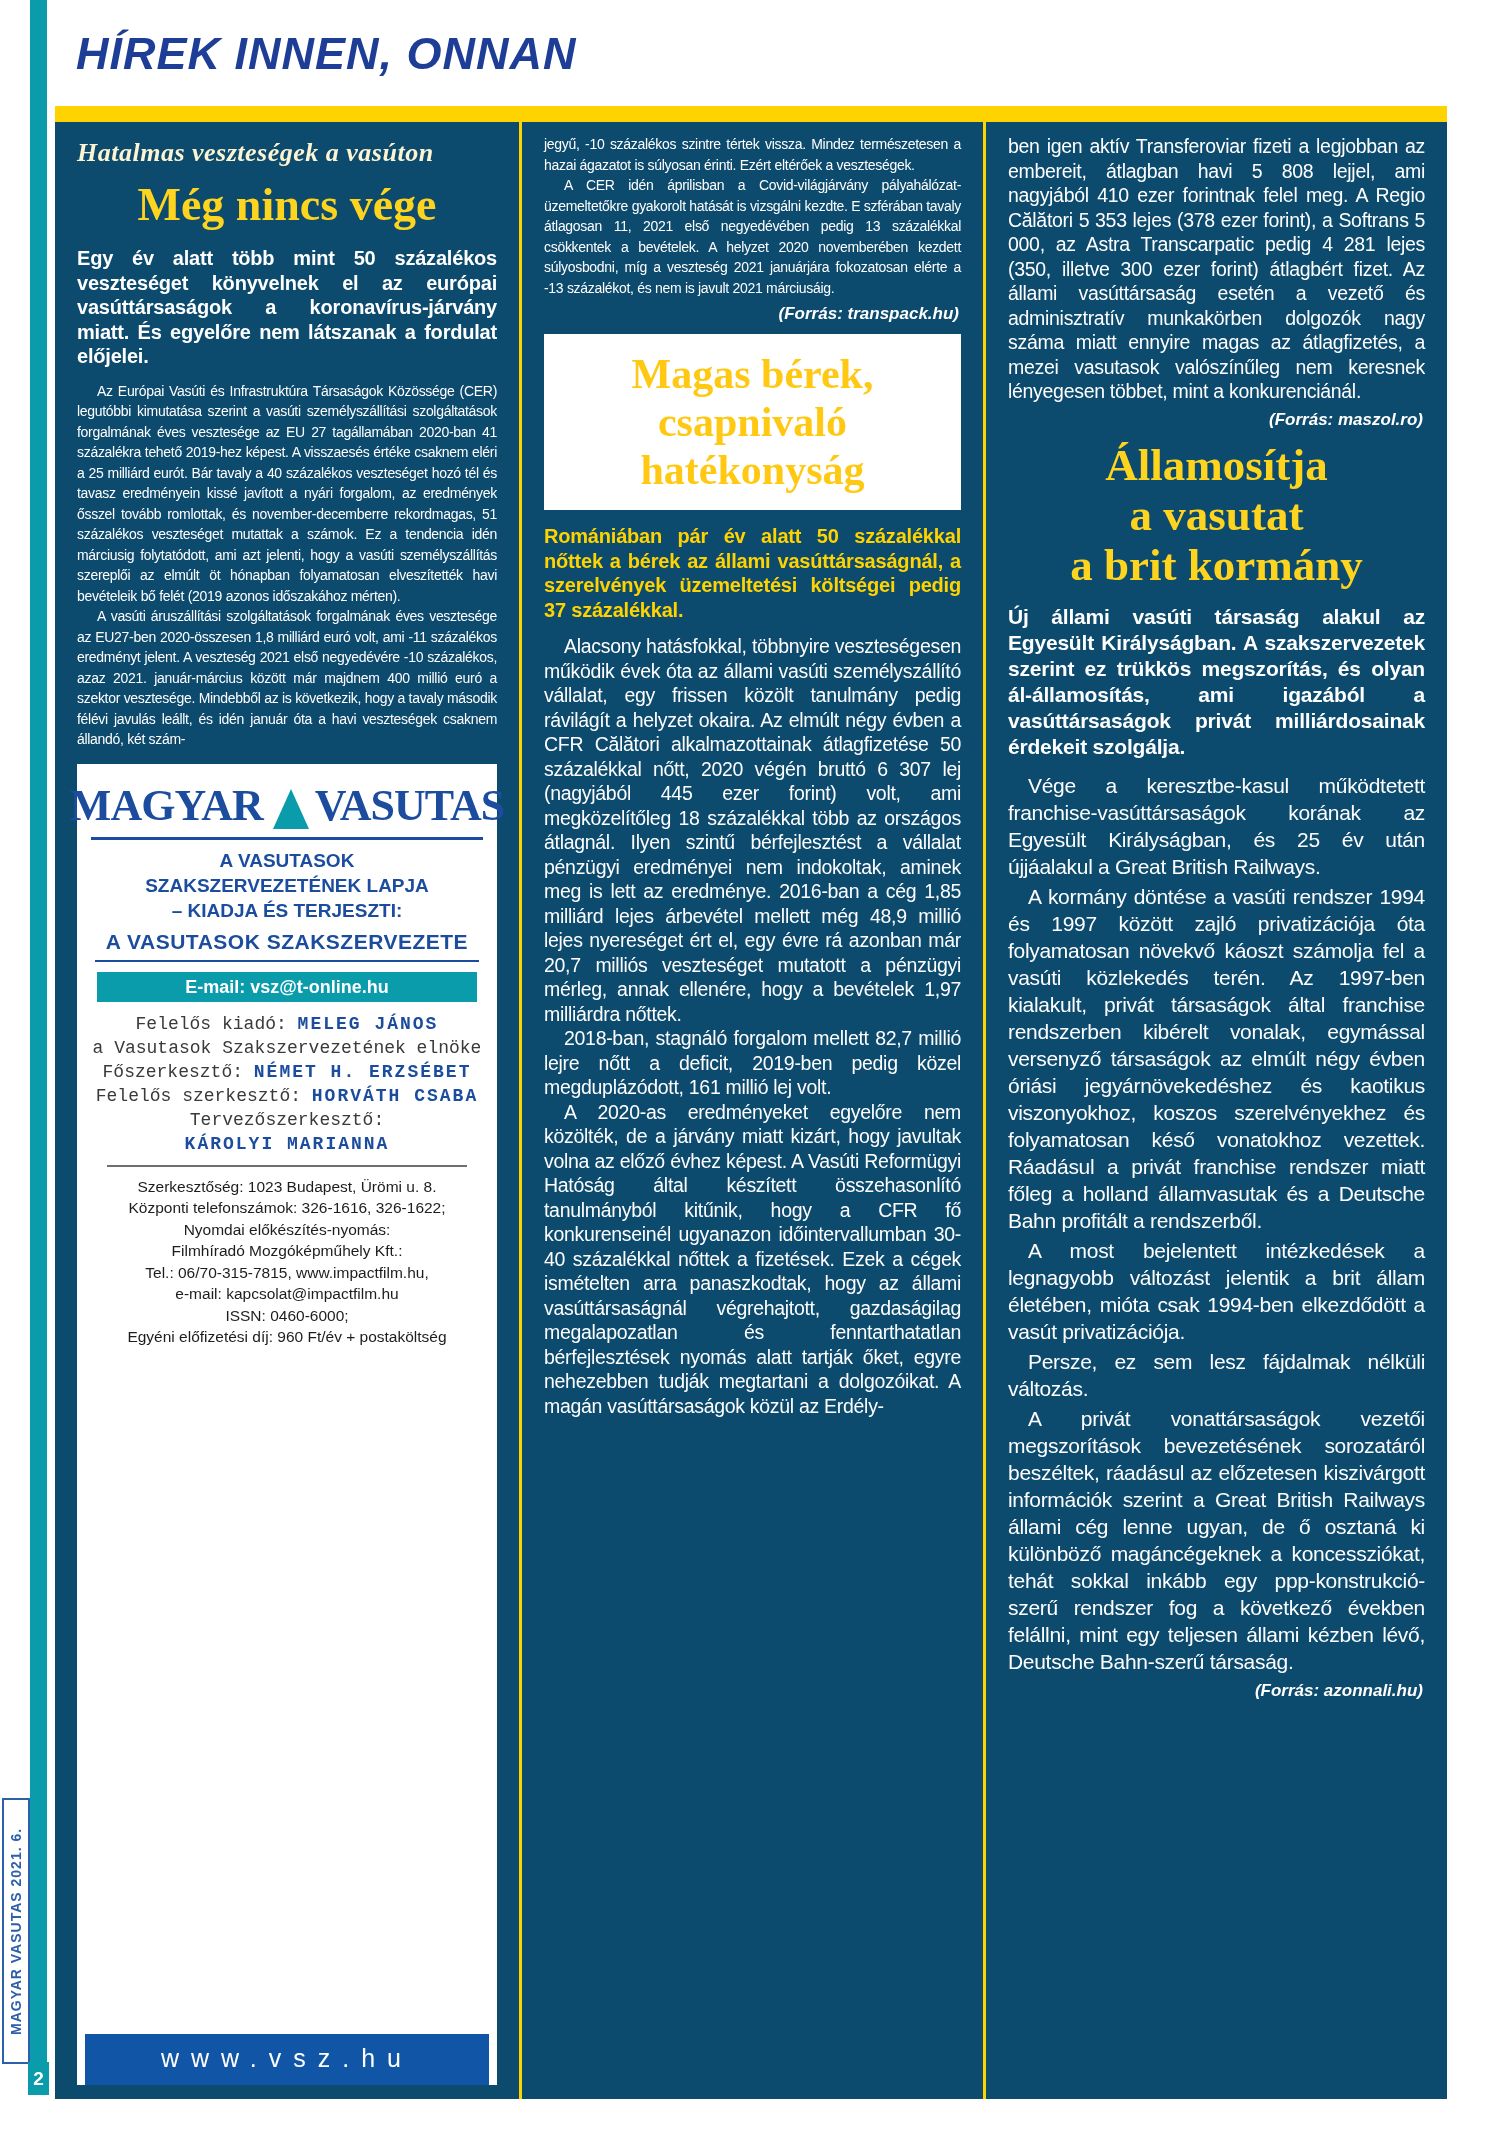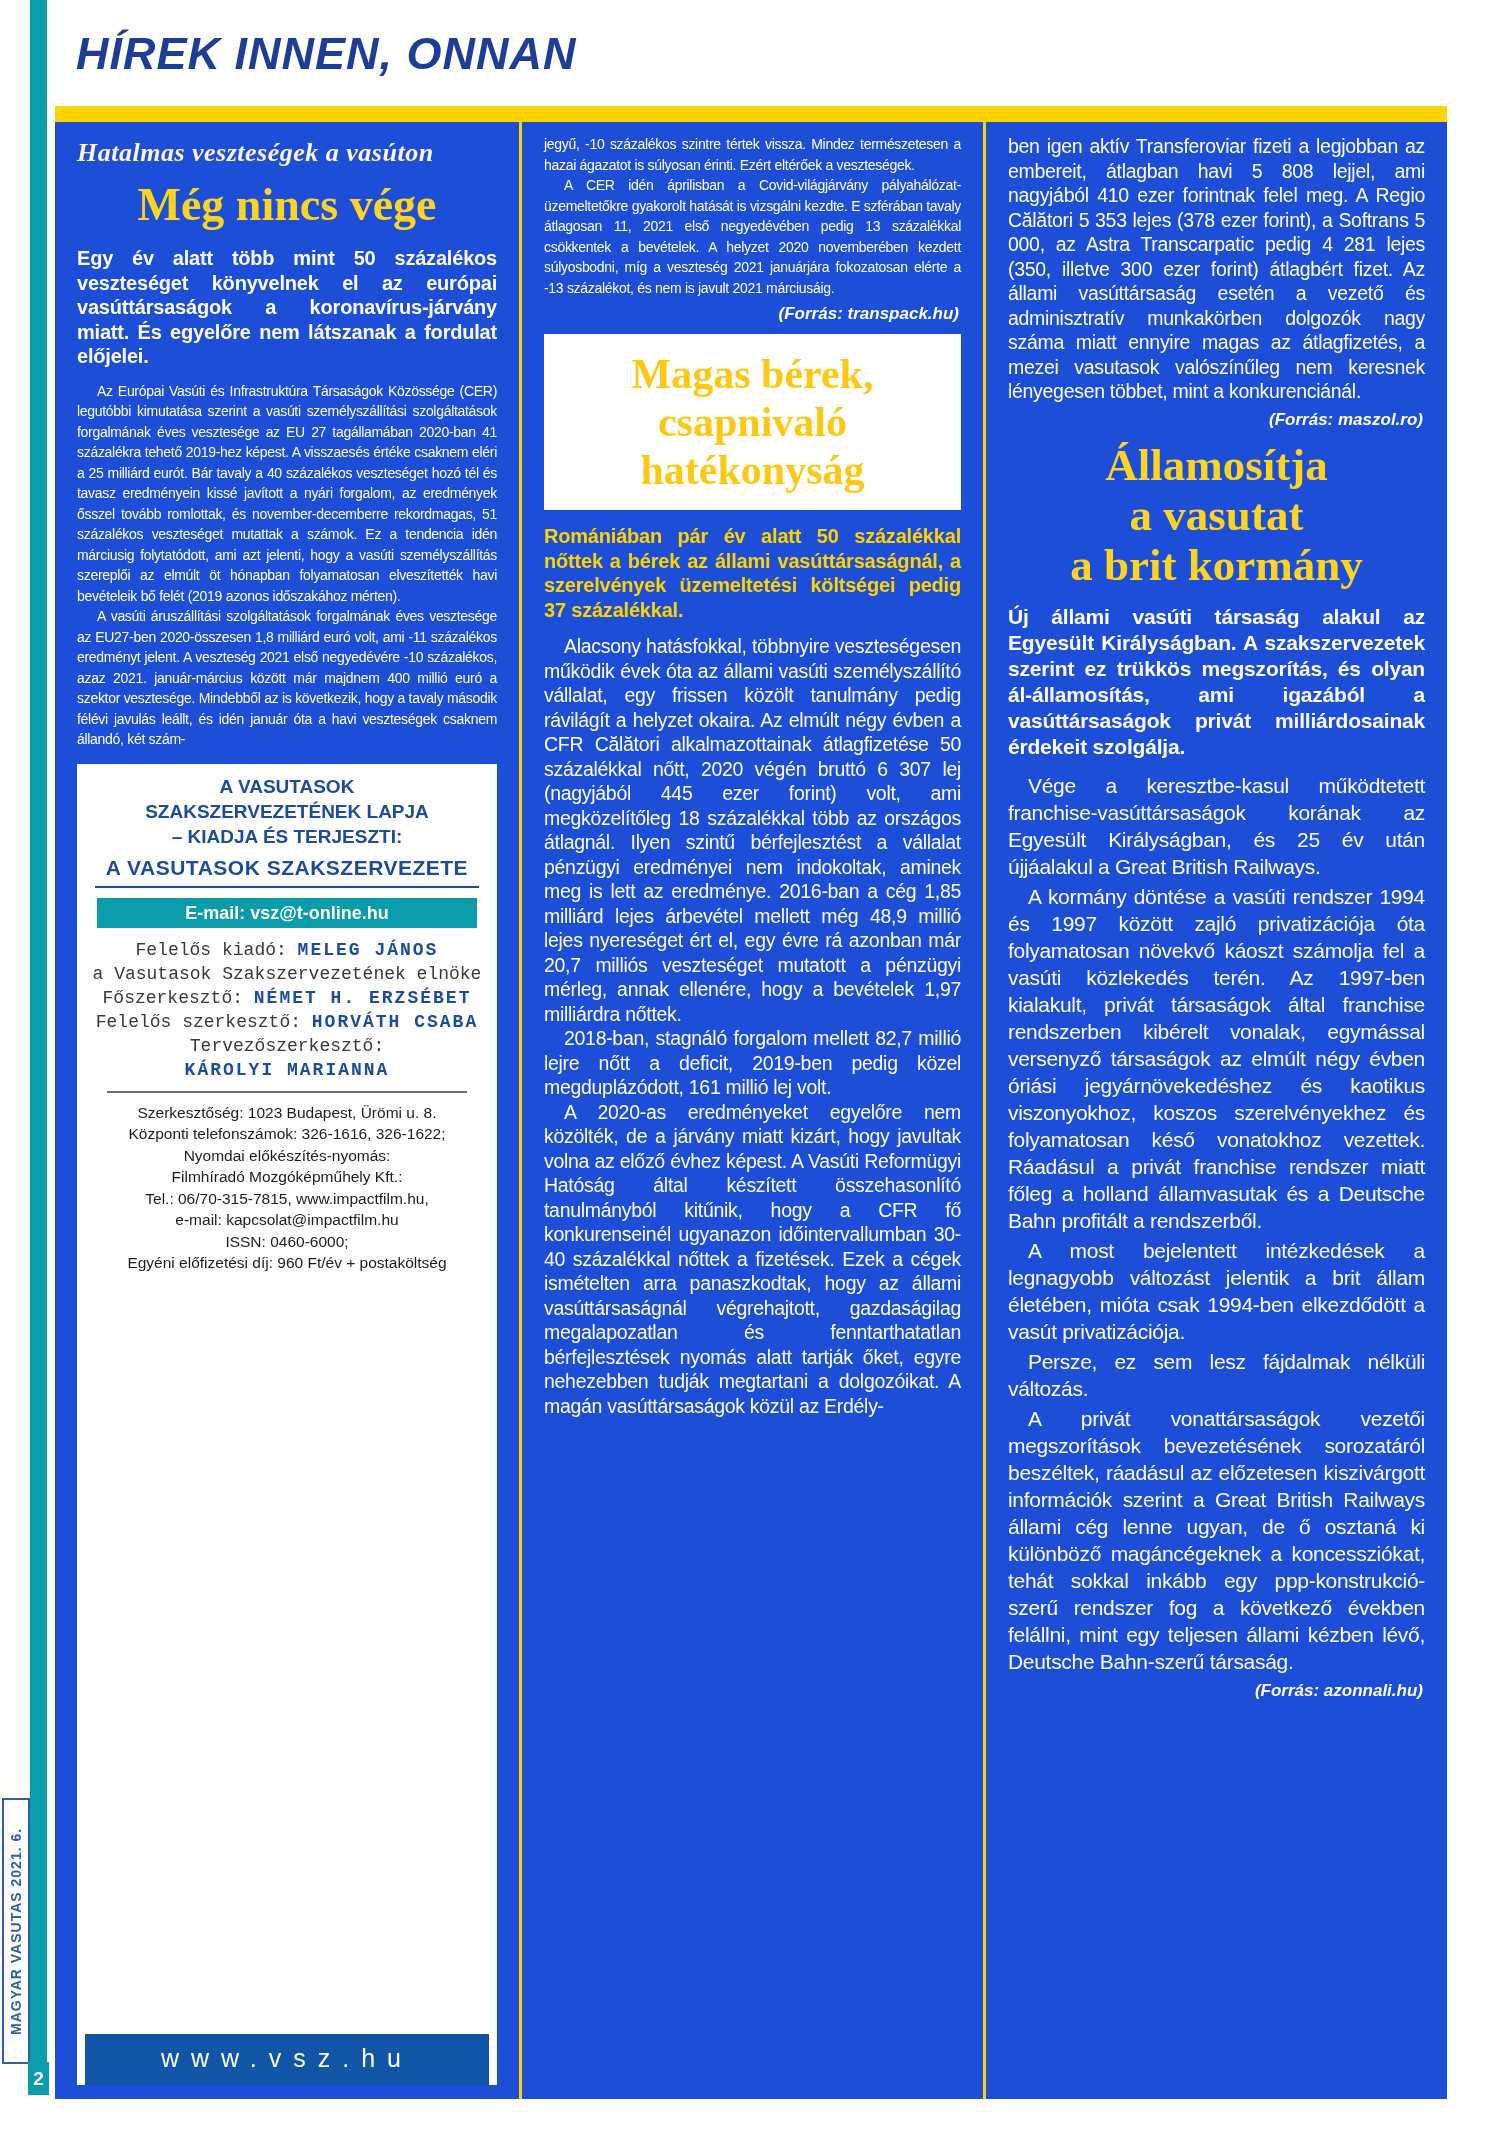--- a/index.html
+++ b/index.html
@@ -21,21 +21,21 @@
     font-size:14px;font-weight:bold;letter-spacing:1px;white-space:nowrap;
   }
   
   .page-header{
     position:absolute;left:76px;top:28px;font-size:45px;font-weight:bold;font-style:italic;
     color:#1e3d96;letter-spacing:1px;font-family:"Liberation Sans", sans-serif;
   }
   .yellow-rule{position:absolute;left:55px;top:106px;width:1392px;height:16px;background:#ffd300;}
   
   .content{
-    position:absolute;left:55px;top:122px;width:1392px;height:1977px;background:#1d4ed8;
+    position:absolute;left:55px;top:122px;width:1392px;height:1977px;background:#0c4a6e;
     display:grid;grid-template-columns:1fr 1fr 1fr;box-sizing:border-box;
   }
   .col{padding:12px 22px 14px 22px;box-sizing:border-box;overflow:hidden;}
   .col + .col{border-left:3px solid #ffd300;}
   .col1{display:flex;flex-direction:column;}
   
   .kicker{
     font-family:"Liberation Serif", serif;font-style:italic;font-weight:bold;
     font-size:26px;color:#fcf4d2;margin:4px 0 12px 0;letter-spacing:.5px;
   }
@@ -117,20 +117,27 @@
       <div class="kicker">Hatalmas veszteségek a vasúton</div>
       <div class="title-1">Még nincs vége</div>
       <div class="lead">Egy év alatt több mint 50 százalékos veszteséget könyvelnek el az európai vasúttársaságok a koronavírus-járvány miatt. És egyelőre nem látszanak a fordulat előjelei.</div>
       <div class="body-block a1">
 
       <p>Az Európai Vasúti és Infrastruktúra Társaságok Közössége (CER) legutóbbi kimutatása szerint a vasúti személyszállítási szolgáltatások forgalmának éves vesztesége az EU 27 tagállamában 2020-ban 41 százalékra tehető 2019-hez képest. A visszaesés értéke csaknem eléri a 25 milliárd eurót. Bár tavaly a 40 százalékos veszteséget hozó tél és tavasz eredményein kissé javított a nyári forgalom, az eredmények ősszel tovább romlottak, és november-decemberre rekordmagas, 51 százalékos veszteséget mutattak a számok. Ez a tendencia idén márciusig folytatódott, ami azt jelenti, hogy a vasúti személyszállítás szereplői az elmúlt öt hónapban folyamatosan elveszítették havi bevételeik bő felét (2019 azonos időszakához mérten).</p>
           <p>A vasúti áruszállítási szolgáltatások forgalmának éves vesztesége az EU27-ben 2020-összesen 1,8 milliárd euró volt, ami -11 százalékos eredményt jelent. A veszteség 2021 első negyedévére -10 százalékos, azaz 2021. január-március között már majdnem 400 millió euró a szektor vesztesége. Mindebből az is következik, hogy a tavaly második félévi javulás leállt, és idén január óta a havi veszteségek csaknem állandó, két szám-</p>
         </div>
 
       <div class="masthead">
+        <div class="mh-logo">
+          <span>MAGYAR</span>
+          <svg class="wedge" width="40" height="40" viewBox="0 0 40 40" aria-hidden="true">
+              <polygon points="22,0 40,40 4,40" fill="#0a9cab"></polygon>
+            </svg>
+          <span>VASUTAS</span>
+        </div>
         <div>
 
         <div class="mh-sub">A VASUTASOK</div>
             <div class="mh-sub">SZAKSZERVEZETÉNEK LAPJA</div>
             <div class="mh-sub">– KIADJA ÉS TERJESZTI:</div>
           </div>
         <div class="mh-org">A VASUTASOK SZAKSZERVEZETE</div>
         <div class="mh-email">E-mail: vsz@t-online.hu</div>
         <div>
 

